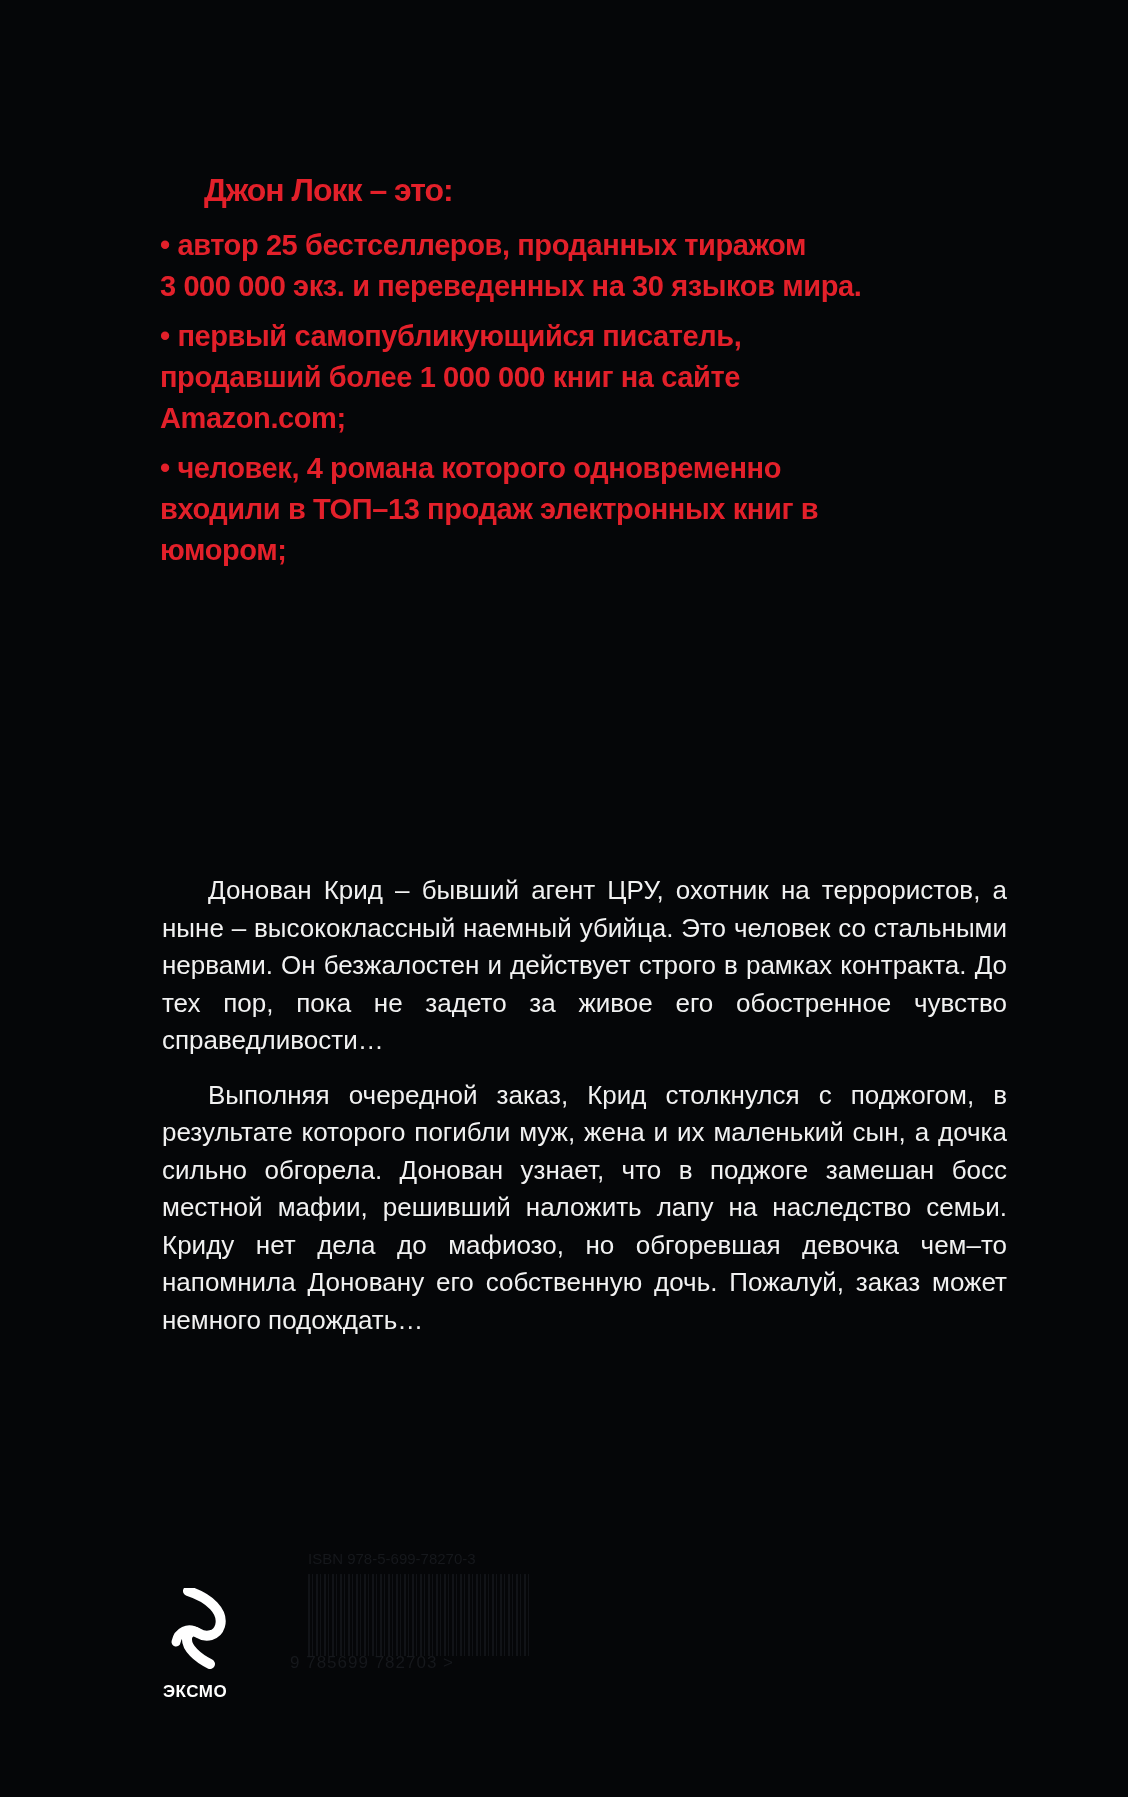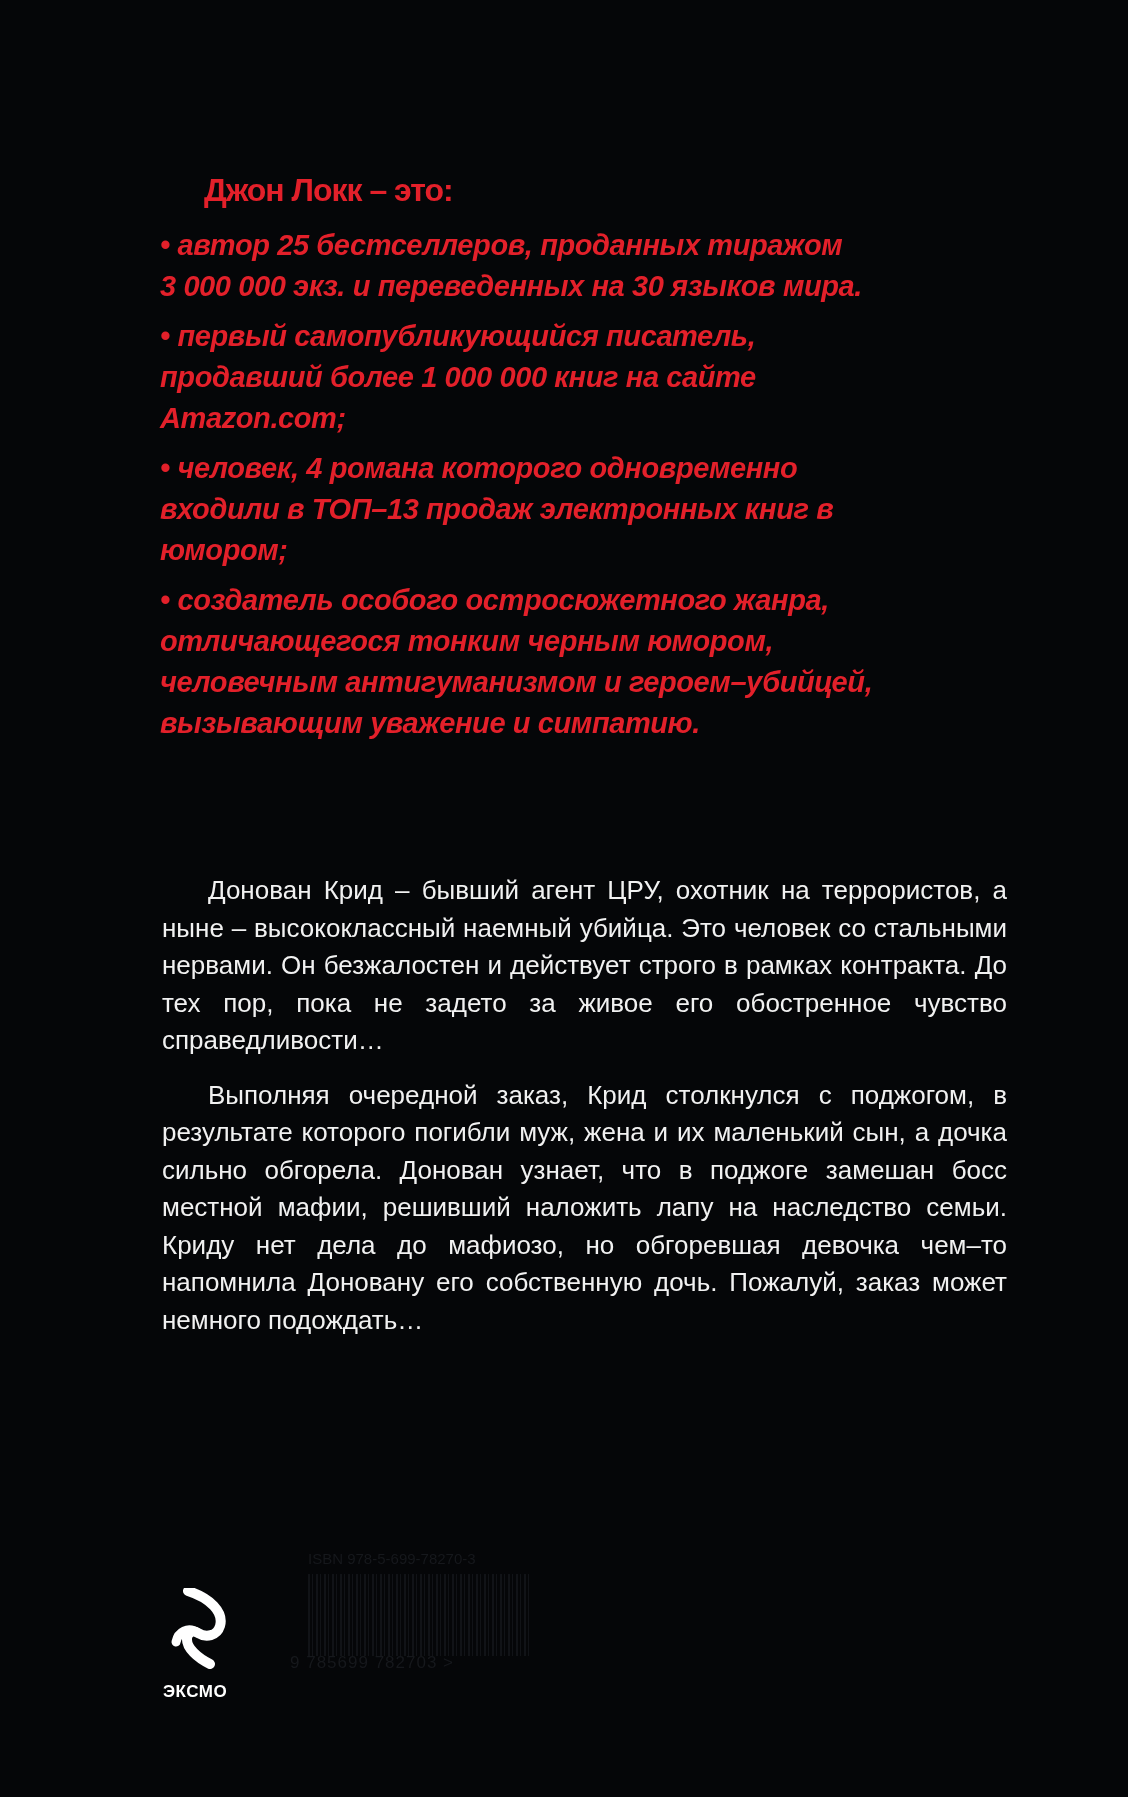--- a/index.html
+++ b/index.html
@@ -17,21 +17,21 @@
     white-space: nowrap;
   }
   .bullets {
     position: absolute; left: 160px; top: 225px; width: 880px;
   }
   .bullet {
     font-size: 29px; line-height: 41px;
     letter-spacing: -0.4px;
     margin-bottom: 9px;
   }
-  .bullet .line { display: block; white-space: nowrap; font-style: italic; }
+  .bullet .line { display: block; white-space: nowrap; }
   .body-text {
     position: absolute; left: 162px; top: 872px; width: 845px;
     color: #f1f1f1;
     font-size: 26px; line-height: 37.5px;
   }
   .para {
     text-align: justify;
     text-indent: 46px;
     margin: 0 0 17px 0;
   }
@@ -76,26 +76,20 @@
   <div class="bullet">
     <span class="line">• первый самопубликующийся писатель,</span>
     <span class="line">продавший более 1 000 000 книг на сайте</span>
     <span class="line">Amazon.com;</span>
   </div>
   <div class="bullet">
     <span class="line">• человек, 4 романа которого одновременно</span>
     <span class="line">входили в ТОП–13 продаж электронных книг в</span>
     <span class="line">юмором;</span>
   </div>
-  <div class="bullet">
-    <span class="line">• создатель особого остросюжетного жанра,</span>
-    <span class="line">отличающегося тонким черным юмором,</span>
-    <span class="line">человечным антигуманизмом и героем–убийцей,</span>
-    <span class="line">вызывающим уважение и симпатию.</span>
-  </div>
 </div>
 
 <div class="body-text">
   <p class="para">Донован Крид – бывший агент ЦРУ, охотник на террористов, а ныне – высококлассный наемный убийца. Это человек со стальными нервами. Он безжалостен и действует строго в рамках контракта. До тех пор, пока не задето за живое его обостренное чувство справедливости…</p>
   <p class="para">Выполняя очередной заказ, Крид столкнулся с поджогом, в результате которого погибли муж, жена и их маленький сын, а дочка сильно обгорела. Донован узнает, что в поджоге замешан босс местной мафии, решивший наложить лапу на наследство семьи. Криду нет дела до мафиозо, но обгоревшая девочка чем–то напомнила Доновану его собственную дочь. Пожалуй, заказ может немного подождать…</p>
 </div>
 
 <div class="logo">
   <svg width="60" height="82" viewBox="0 0 60 82">
     <path d="M18 3 C40 10 54 24 50 38 C47 48 36 50 28 45 C23 42 18 44 17 50 C16 60 28 70 40 76" fill="none" stroke="#ffffff" stroke-width="10" stroke-linecap="round"></path>

